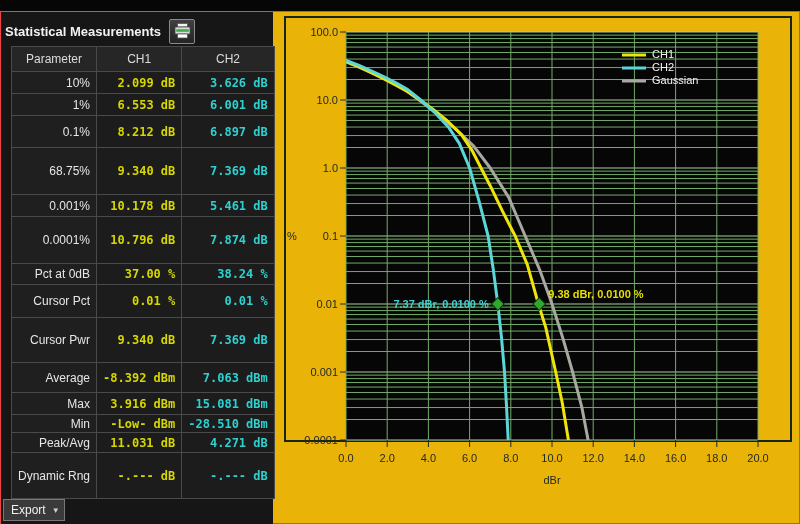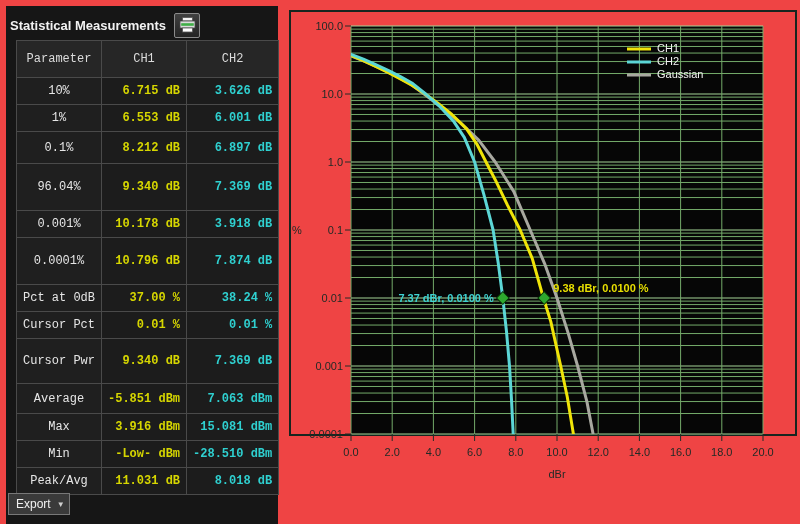--- a/index.html
+++ b/index.html
@@ -1,32 +1,32 @@
 <!DOCTYPE html>
 <html><head>
 <meta charset="utf-8">
 <style>
   html,body{margin:0;padding:0;}
   body{width:800px;height:524px;background:#060606;position:relative;overflow:hidden;
        font-family:"Liberation Sans",sans-serif;}
-  .screen{position:absolute;inset:0;border:6px solid #ef4444;box-sizing:border-box;background:#ef4444;}
+  .screen{position:absolute;inset:0;border:1px solid #ef4444;box-sizing:border-box;background:#eab308;margin-top:11px;}
 
   
   .left-panel{position:absolute;left:0;top:0;width:272px;height:522px;background:#161616;}
   .title-bar{position:absolute;left:4px;top:6px;height:26px;display:flex;align-items:center;gap:8px;}
   .panel-title{color:#f2f2f2;font-size:13px;font-weight:bold;white-space:nowrap;}
   .print-btn{width:26px;height:25px;background:linear-gradient(#404040,#242424);
              border:1px solid #8a8a8a;border-radius:2px;display:flex;align-items:center;
              justify-content:center;cursor:pointer;padding:0;}
 
   table.meas{position:absolute;left:10px;top:34px;border-collapse:collapse;table-layout:fixed;
              background:#1e1e1e;font-size:12px;}
-  table.meas th,table.meas td{border:1px solid #4a4a4a;padding:6px 6px;overflow:hidden;white-space:nowrap;font-family:Liberation Mono, monospace;}
+  table.meas th,table.meas td{border:1px solid #4a4a4a;padding:0 6px;overflow:hidden;white-space:nowrap;}
   table.meas th{height:24px;color:#dcdcdc;font-weight:normal;background:#262626;text-align:center;}
-  td.param{color:#e6e6e6;text-align:center;background:#1f1f1f;}
+  td.param{color:#e6e6e6;text-align:right;background:#1f1f1f;}
   td.v1,td.v2{font-family:"DejaVu Sans Mono",monospace;font-weight:bold;text-align:right;
               padding-right:10px;background:#1c1c1c;}
   td.v1{color:#d6d600;}
   td.v2{color:#2fd0d0;}
 
   .export-btn{position:absolute;left:2px;top:487px;width:62px;height:22px;background:#3a3a3a;
               border:1px solid #787878;color:#f0f0f0;font-size:12px;display:flex;
               align-items:center;justify-content:space-between;padding:8px 7px;cursor:pointer;
               font-family:"Liberation Sans",sans-serif;}
   .export-arrow{font-size:8px;color:#cfcfcf;margin-left:6px;}
@@ -66,82 +66,87 @@
       <thead>
           <tr id="thead-row">
             <th>Parameter</th>
             <th>CH1</th>
             <th>CH2</th>
           </tr>
         </thead>
       <tbody id="tbody">
           <tr style="height: 22px;">
             <td class="param">10%</td>
-            <td class="v1">6.715 dB</td>
+            <td class="v1">2.099 dB</td>
             <td class="v2">3.626 dB</td>
           </tr>
           <tr style="height: 22px;">
             <td class="param">1%</td>
             <td class="v1">6.553 dB</td>
             <td class="v2">6.001 dB</td>
           </tr>
           <tr style="height: 32px;">
             <td class="param">0.1%</td>
             <td class="v1">8.212 dB</td>
             <td class="v2">6.897 dB</td>
           </tr>
           <tr style="height: 47px;">
-            <td class="param">96.04%</td>
+            <td class="param">68.75%</td>
             <td class="v1">9.340 dB</td>
             <td class="v2">7.369 dB</td>
           </tr>
           <tr style="height: 22px;">
             <td class="param">0.001%</td>
             <td class="v1">10.178 dB</td>
-            <td class="v2">3.918 dB</td>
+            <td class="v2">5.461 dB</td>
           </tr>
           <tr style="height: 47px;">
             <td class="param">0.0001%</td>
             <td class="v1">10.796 dB</td>
             <td class="v2">7.874 dB</td>
           </tr>
           <tr style="height: 21px;">
             <td class="param">Pct at 0dB</td>
             <td class="v1">37.00 %</td>
             <td class="v2">38.24 %</td>
           </tr>
-          <tr style="height: 21px;">
+          <tr style="height: 33px;">
             <td class="param">Cursor Pct</td>
             <td class="v1">0.01 %</td>
             <td class="v2">0.01 %</td>
           </tr>
           <tr style="height: 45px;">
             <td class="param">Cursor Pwr</td>
             <td class="v1">9.340 dB</td>
             <td class="v2">7.369 dB</td>
           </tr>
           <tr style="height: 30px;">
             <td class="param">Average</td>
-            <td class="v1">-5.851 dBm</td>
+            <td class="v1">-8.392 dBm</td>
             <td class="v2">7.063 dBm</td>
           </tr>
           <tr style="height: 22px;">
             <td class="param">Max</td>
             <td class="v1">3.916 dBm</td>
             <td class="v2">15.081 dBm</td>
           </tr>
           <tr style="height: 18px;">
             <td class="param">Min</td>
             <td class="v1">-Low- dBm</td>
             <td class="v2">-28.510 dBm</td>
           </tr>
           <tr style="height: 20px;">
             <td class="param">Peak/Avg</td>
             <td class="v1">11.031 dB</td>
-            <td class="v2">8.018 dB</td>
+            <td class="v2">4.271 dB</td>
+          </tr>
+          <tr style="height: 46px;">
+            <td class="param">Dynamic Rng</td>
+            <td class="v1">-.--- dB</td>
+            <td class="v2">-.--- dB</td>
           </tr>
         </tbody>
     </table>
 
     <button class="export-btn">
       <span>Export</span>
       <span class="export-arrow">▼</span>
     </button>
   </div>
 

